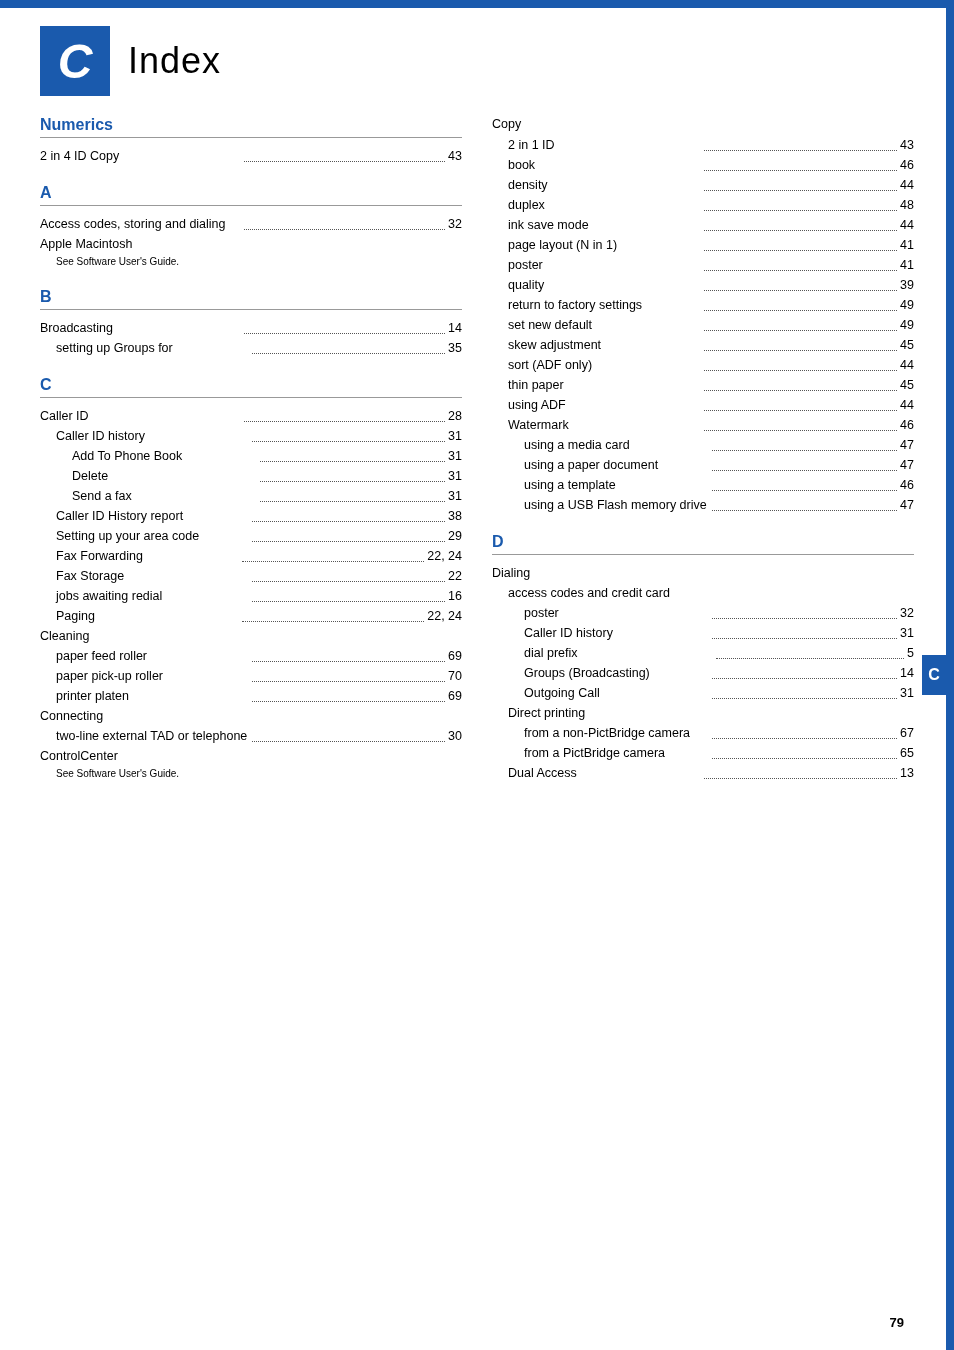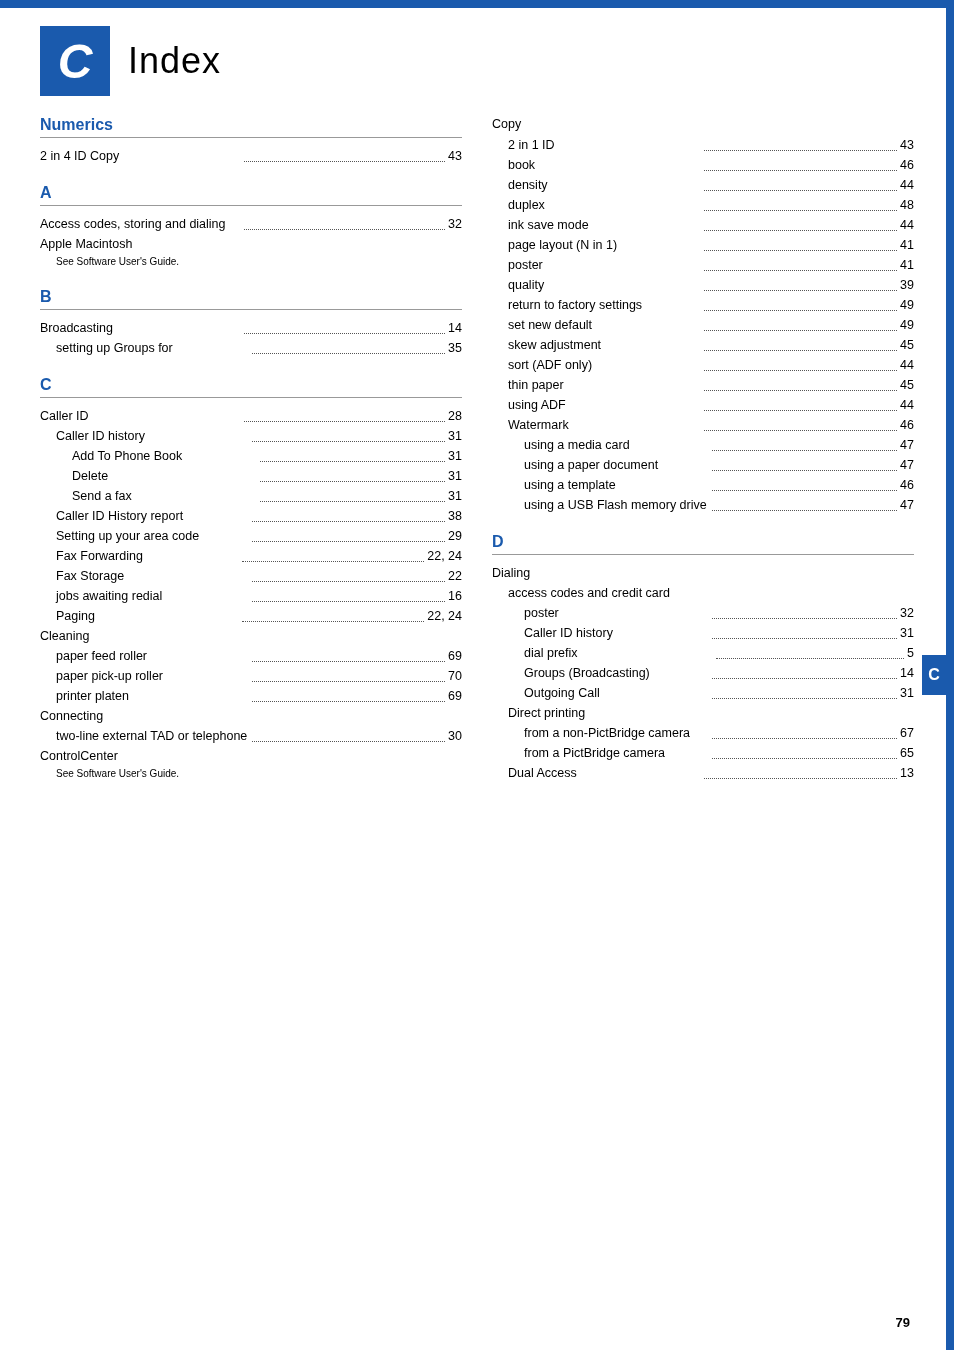--- a/index.html
+++ b/index.html
@@ -130,21 +130,21 @@
     .no-dots {
       display: block;
       line-height: 1.6;
       font-size: 10px;
     }
 
     
     .page-footer {
       position: absolute;
       bottom: 20px;
-      right: 44px;
+      right: 50px;
       font-size: 13px;
       font-weight: bold;
     }
 
     
     .side-tab {
       position: absolute;
       right: 8px;
       top: 50%;
       transform: translateY(-50%);

